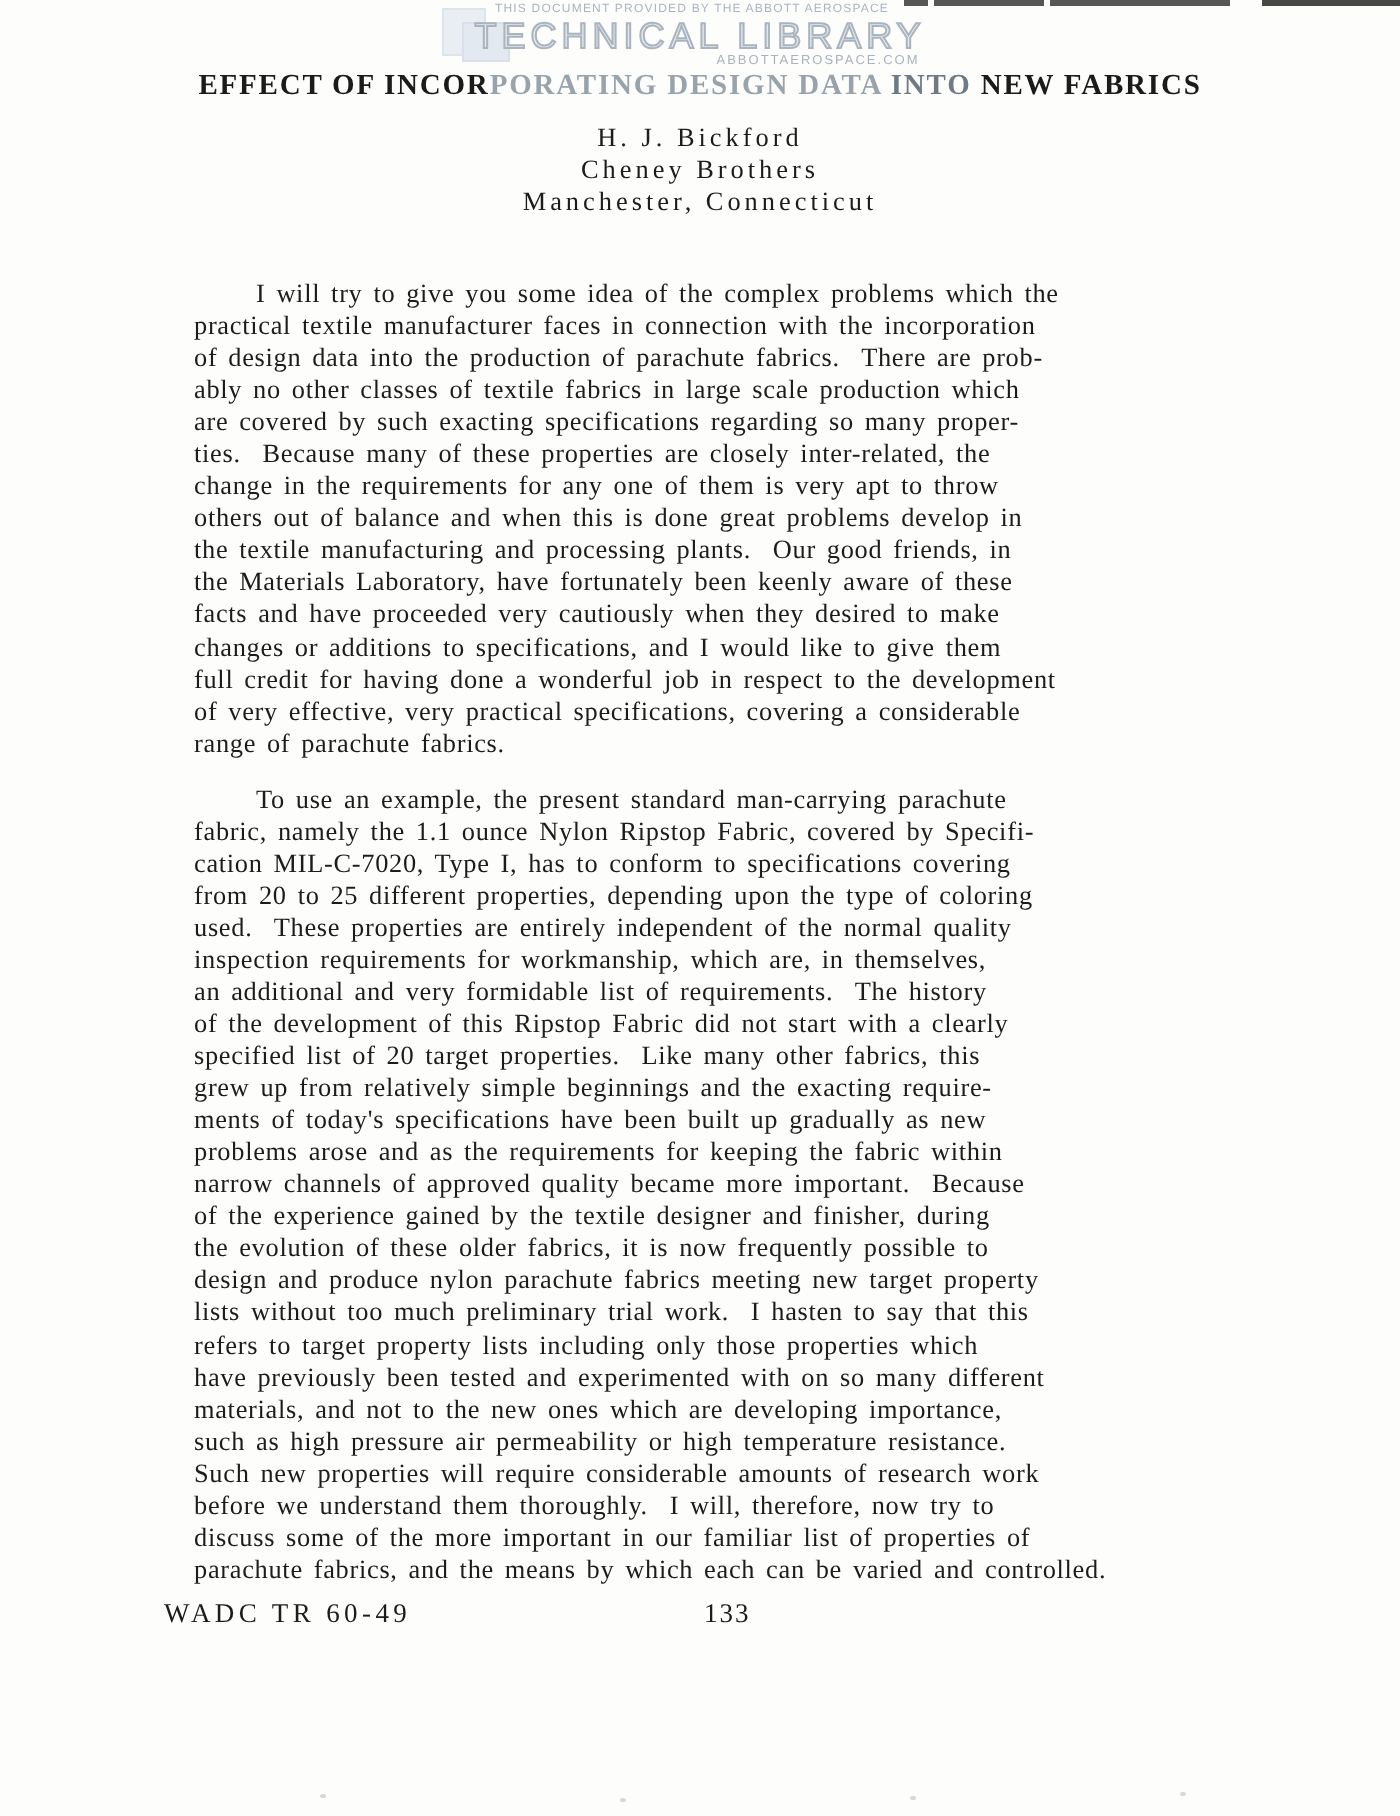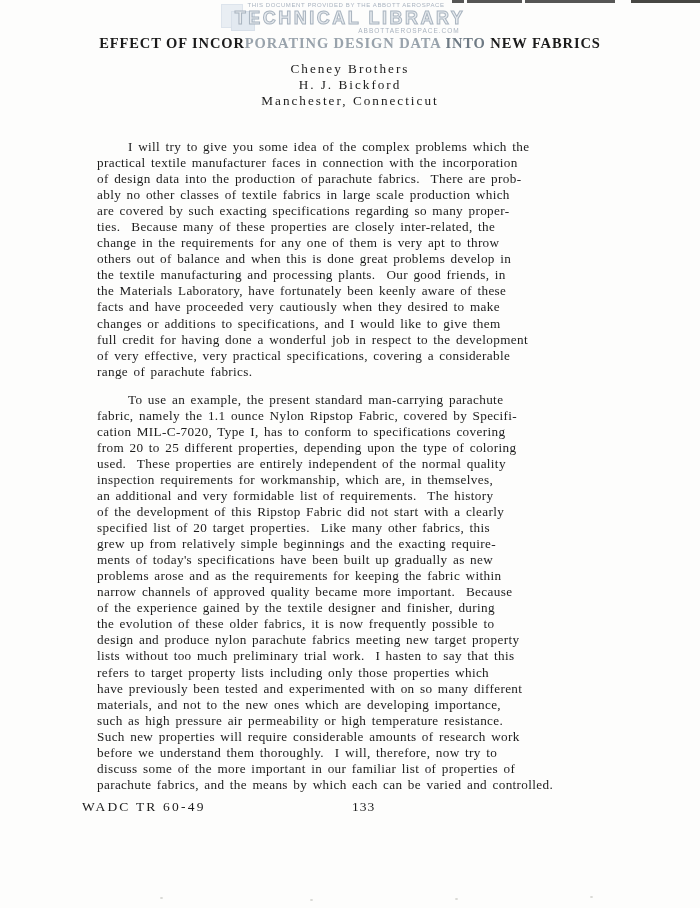--- a/index.html
+++ b/index.html
@@ -18,21 +18,21 @@
   .edge-b{position:absolute;top:0;left:631px;width:69px;height:3px;background:#33332f;opacity:.9;}
   .speck{position:absolute;width:3px;height:2px;background:#d8d8d4;border-radius:50%;}
 
   
   .wm{position:absolute;top:0;left:0;width:700px;height:36px;}
   .wm-logo{position:absolute;left:221px;top:4px;width:20px;height:22px;background:#e9eef3;border:1px solid #dde4ec;}
   .wm-logo-b{position:absolute;left:231px;top:11px;width:22px;height:18px;background:#e2e9f0;border:1px solid #d8e0e9;}
   .wm-line1{position:absolute;left:214px;top:2px;width:264px;text-align:center;
     font-family:"Liberation Sans",sans-serif;font-size:6px;letter-spacing:.6px;color:#aab4c0;white-space:nowrap;}
   .wm-line2{position:absolute;left:226px;top:8px;width:248px;text-align:center;
-    font-family:"Liberation Sans",sans-serif;font-size:18px;font-weight:bold;letter-spacing:2.5px;
+    font-family:"Liberation Sans",sans-serif;font-size:18px;font-weight:normal;letter-spacing:2.5px;
     color:#e7ebef;-webkit-text-stroke:1px #a9b4bf;white-space:nowrap;}
   .wm-line3{position:absolute;left:340px;top:26.5px;width:138px;text-align:center;
     font-family:"Liberation Sans",sans-serif;font-size:6.5px;letter-spacing:1px;color:#a9b3bf;white-space:nowrap;}
 
   
   .title{position:absolute;top:35px;left:0;width:700px;margin:0;text-align:center;
     font-size:14.5px;font-weight:bold;letter-spacing:.9px;white-space:nowrap;}
   .byline{position:absolute;top:61px;left:0;width:700px;text-align:center;
     font-size:13.2px;line-height:16.2px;letter-spacing:2px;}
 
@@ -67,22 +67,22 @@
     <div class="wm-logo"></div>
     <div class="wm-logo-b"></div>
     <div class="wm-line1">THIS DOCUMENT PROVIDED BY THE ABBOTT AEROSPACE</div>
     <div class="wm-line2">TECHNICAL LIBRARY</div>
     <div class="wm-line3">ABBOTTAEROSPACE.COM</div>
   </div>
 
   <h1 class="title"><span style="color: rgb(27, 27, 27);">EFFECT OF INCOR</span><span style="color: rgb(153, 163, 172);">PORATING DESIGN DATA </span><span style="color: rgb(110, 122, 132);">INTO </span><span style="color: rgb(27, 27, 27);">NEW FABRICS</span></h1>
 
   <div class="byline">
+    <div>H. J. Bickford</div>
     <div>Cheney Brothers</div>
-    <div>H. J. Bickford</div>
     <div>Manchester, Connecticut</div>
   </div>
 
   <div class="content">
     <p class="para">I will try to give you some idea of the complex problems which the
 practical textile manufacturer faces in connection with the incorporation
 of design data into the production of parachute fabrics.  There are prob-
 ably no other classes of textile fabrics in large scale production which
 are covered by such exacting specifications regarding so many proper-
 ties.  Because many of these properties are closely inter-related, the

